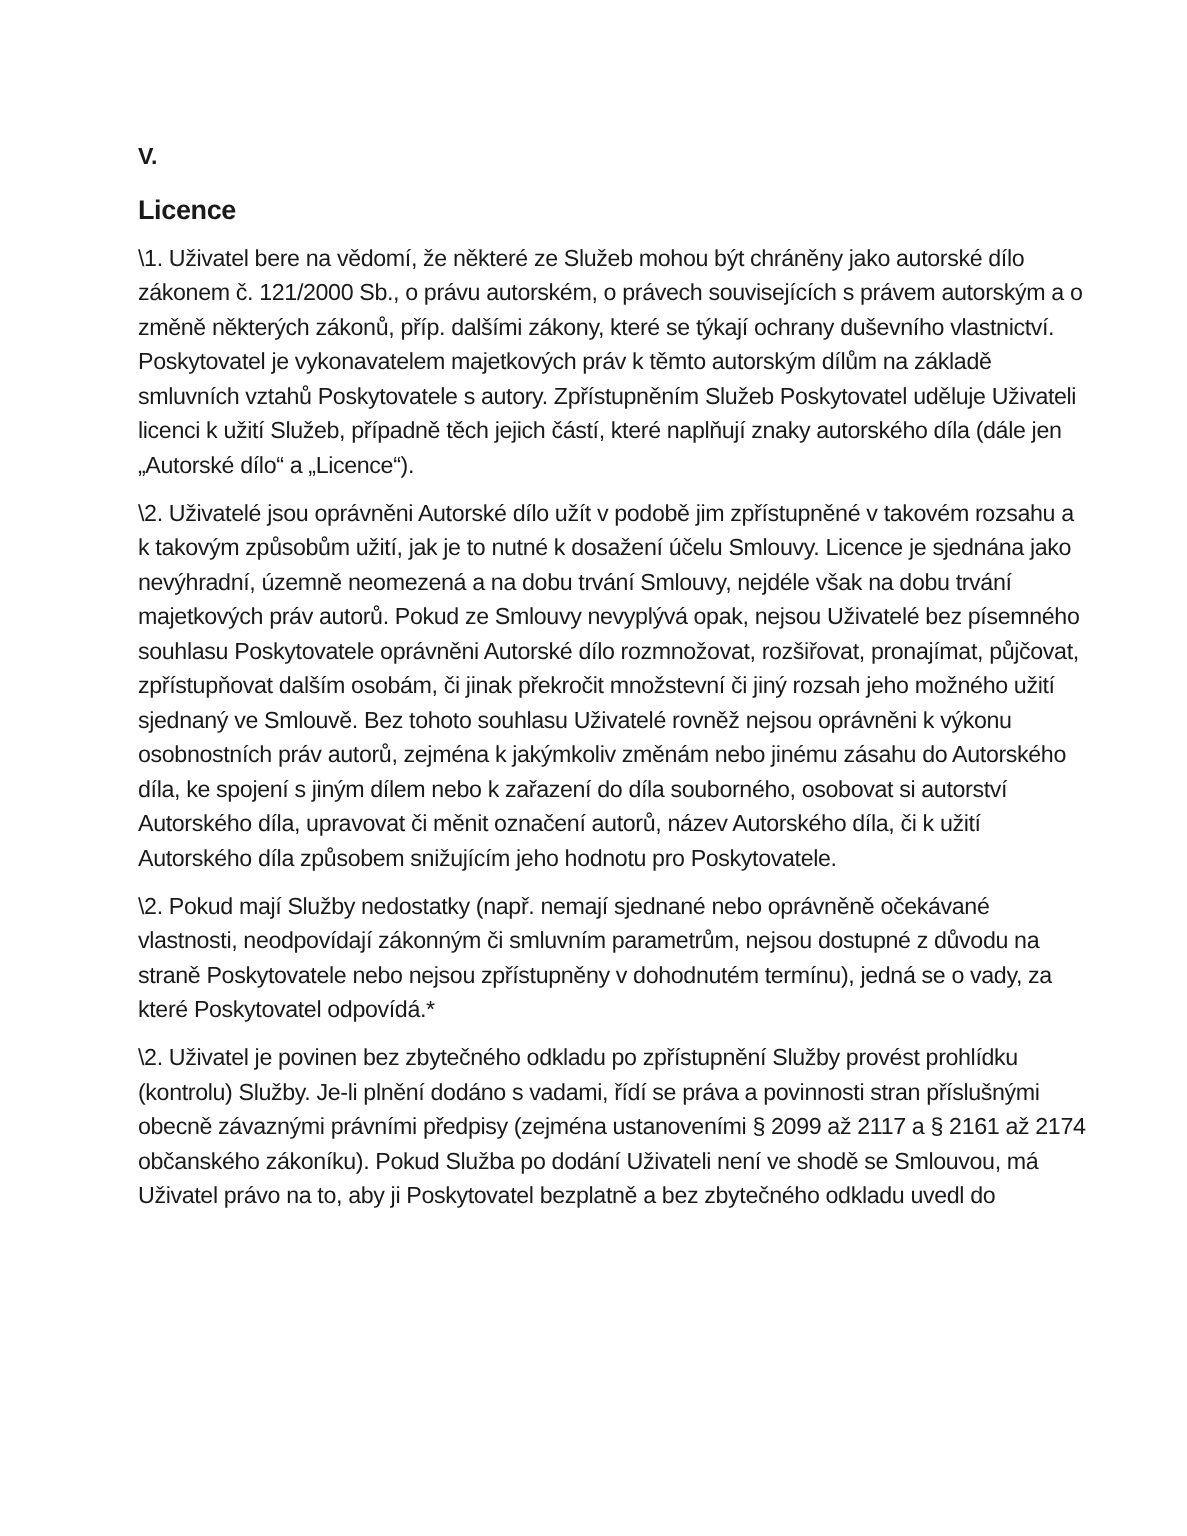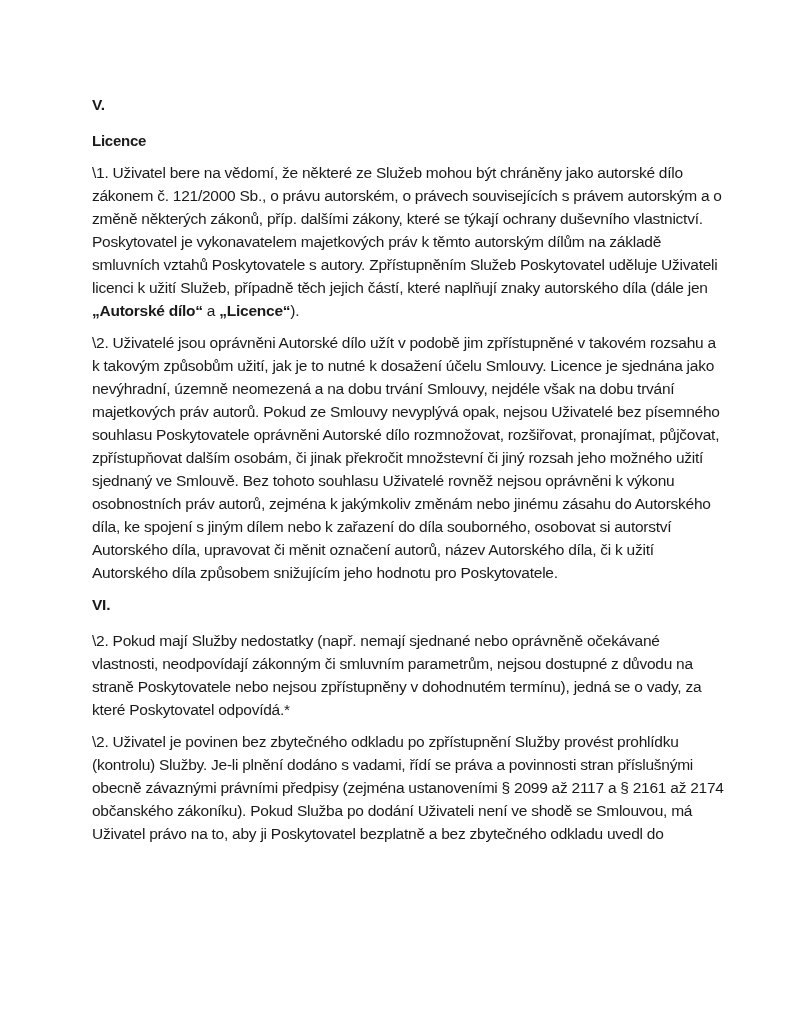--- a/index.html
+++ b/index.html
@@ -21,29 +21,29 @@
     letter-spacing: -0.25px;
     color: #1a1a1a;
     background: #ffffff;
   }
   .sec-num {
     font-size: 15.5px;
     font-weight: 700;
     margin: 0 0 13px 0;
   }
   .sec-title {
-    font-size: 15px;
+    font-size: 18px;
     font-weight: 700;
     margin: 0 0 9px 0;
   }
   .para {
     margin: 0 0 9px 0;
   }
   .para strong {
-    font-weight: 700;
+    font-weight: 400;
   }
   section {
     margin: 0;
   }
 </style>
 </head>
 <body>
 
 <main class="doc">
 
@@ -51,20 +51,19 @@
     <h2 class="sec-num">V.</h2>
     <h3 class="sec-title">Licence</h3>
 
     <p class="para"><span>\1. Uživatel bere na vědomí, že některé ze Služeb mohou být chráněny jako autorské dílo zákonem č. 121/2000 Sb., o právu autorském, o právech souvisejících s právem autorským a o změně některých zákonů, příp. dalšími zákony, které se týkají ochrany duševního vlastnictví. Poskytovatel je vykonavatelem majetkových práv k těmto autorským dílům na základě smluvních vztahů Poskytovatele s autory. Zpřístupněním Služeb Poskytovatel uděluje Uživateli licenci k užití Služeb, případně těch jejich částí, které naplňují znaky autorského díla (dále jen </span><strong>„Autorské dílo“</strong><span> a </span><strong>„Licence“</strong><span>).</span></p>
 
     <p class="para">\2. Uživatelé jsou oprávněni Autorské dílo užít v podobě jim zpřístupněné v takovém rozsahu a k takovým způsobům užití, jak je to nutné k dosažení účelu Smlouvy. Licence je sjednána jako nevýhradní, územně neomezená a na dobu trvání Smlouvy, nejdéle však na dobu trvání majetkových práv autorů. Pokud ze Smlouvy nevyplývá opak, nejsou Uživatelé bez písemného souhlasu Poskytovatele oprávněni Autorské dílo rozmnožovat, rozšiřovat, pronajímat, půjčovat, zpřístupňovat dalším osobám, či jinak překročit množstevní či jiný rozsah jeho možného užití sjednaný ve Smlouvě. Bez tohoto souhlasu Uživatelé rovněž nejsou oprávněni k výkonu osobnostních práv autorů, zejména k jakýmkoliv změnám nebo jinému zásahu do Autorského díla, ke spojení s jiným dílem nebo k zařazení do díla souborného, osobovat si autorství Autorského díla, upravovat či měnit označení autorů, název Autorského díla, či k užití Autorského díla způsobem snižujícím jeho hodnotu pro Poskytovatele.</p>
 
   </section>
 
   <section>
-    <h2 class="sec-num">VI.</h2>
 
     <p class="para">\2. Pokud mají Služby nedostatky (např. nemají sjednané nebo oprávněně očekávané vlastnosti, neodpovídají zákonným či smluvním parametrům, nejsou dostupné z důvodu na straně Poskytovatele nebo nejsou zpřístupněny v dohodnutém termínu), jedná se o vady, za které Poskytovatel odpovídá.*</p>
 
     <p class="para">\2. Uživatel je povinen bez zbytečného odkladu po zpřístupnění Služby provést prohlídku (kontrolu) Služby. Je-li plnění dodáno s vadami, řídí se práva a povinnosti stran příslušnými obecně závaznými právními předpisy (zejména ustanoveními § 2099 až 2117 a § 2161 až 2174 občanského zákoníku). Pokud Služba po dodání Uživateli není ve shodě se Smlouvou, má Uživatel právo na to, aby ji Poskytovatel bezplatně a bez zbytečného odkladu uvedl do</p>
   </section>
 
 </main>
 
 </body></html>

